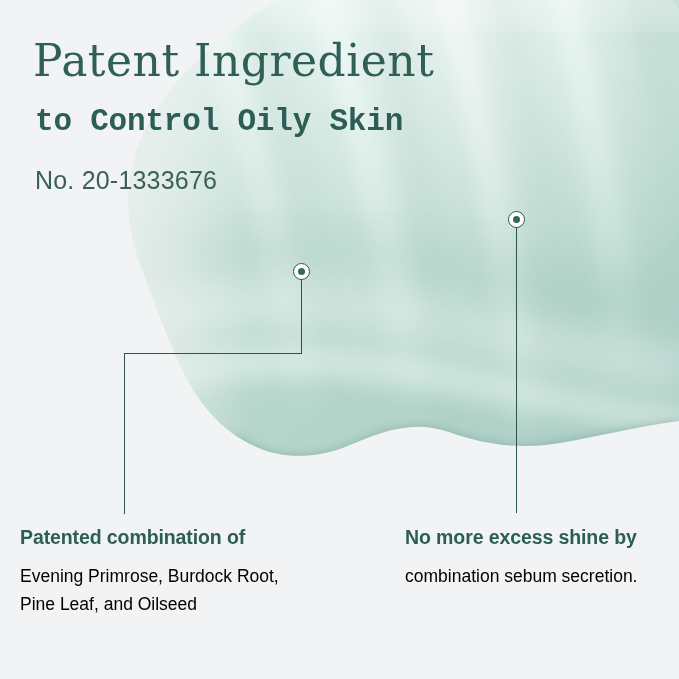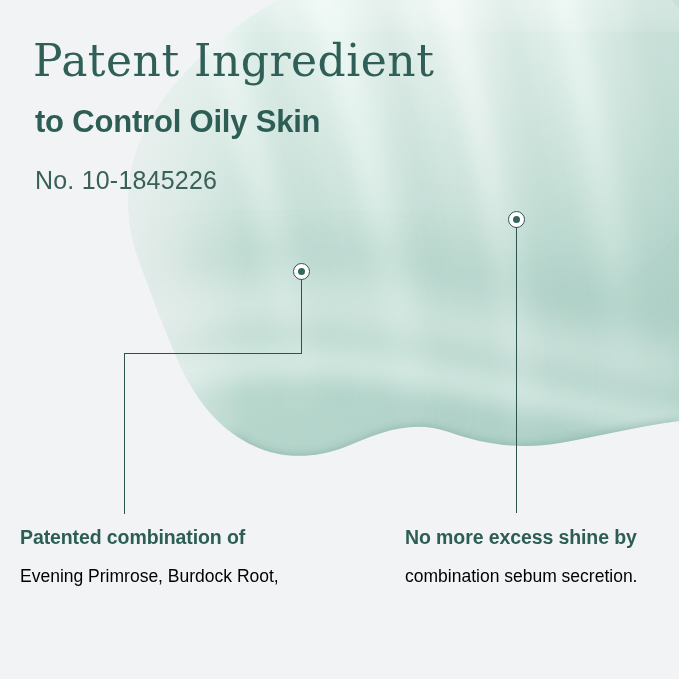--- a/index.html
+++ b/index.html
@@ -33,21 +33,21 @@
     font-family:"DejaVu Serif",serif;
     font-weight:400;
     font-size:44px;
     line-height:50px;
     letter-spacing:0.5px;
     color:#2f5f57;
     margin:0;
     white-space:nowrap;
   }
   .headline-bold{
-    font-family:Liberation Sans, sans-serif;
+    font-family:Liberation Mono, monospace;
     font-weight:700;
     font-size:31px;
     line-height:40px;
     letter-spacing:-0.2px;
     color:#2d5e55;
     margin:16px 0 0 2px;
     white-space:nowrap;
   }
   .patent-no{
     font-family:"Liberation Sans",sans-serif;
@@ -217,35 +217,36 @@
     </g>
 
     <g clip-path="url(#blobClip)" opacity="0.35">
       <rect x="100" y="-20" width="600" height="40" fill="#ffffff" filter="url(#blurB)"></rect>
     </g>
   </svg>
 
   <div class="headline-block">
     <h1 class="headline-serif">Patent Ingredient</h1>
     <h2 class="headline-bold">to Control Oily Skin</h2>
-    <div class="patent-no">No. 10-1845226</div>
+    <div class="patent-no">No. 20-1333676</div>
   </div>
 
   <div class="marker" id="marker-left"></div>
   <div class="leader leader-v" id="leader-left-v1"></div>
   <div class="leader leader-h" id="leader-left-h"></div>
   <div class="leader leader-v" id="leader-left-v2"></div>
 
   <div class="marker" id="marker-right"></div>
   <div class="leader leader-v" id="leader-right-v"></div>
 
   <div class="caption" id="caption-left">
     <div class="caption-title">Patented combination of</div>
     <div class="caption-body">
       <span>Evening Primrose, Burdock Root,</span>
+      <span>Pine Leaf, and Oilseed</span>
     </div>
   </div>
 
   <div class="caption" id="caption-right">
     <div class="caption-title">No more excess shine by</div>
     <div class="caption-body">
       <span>combination sebum secretion.</span>
     </div>
   </div>
 

